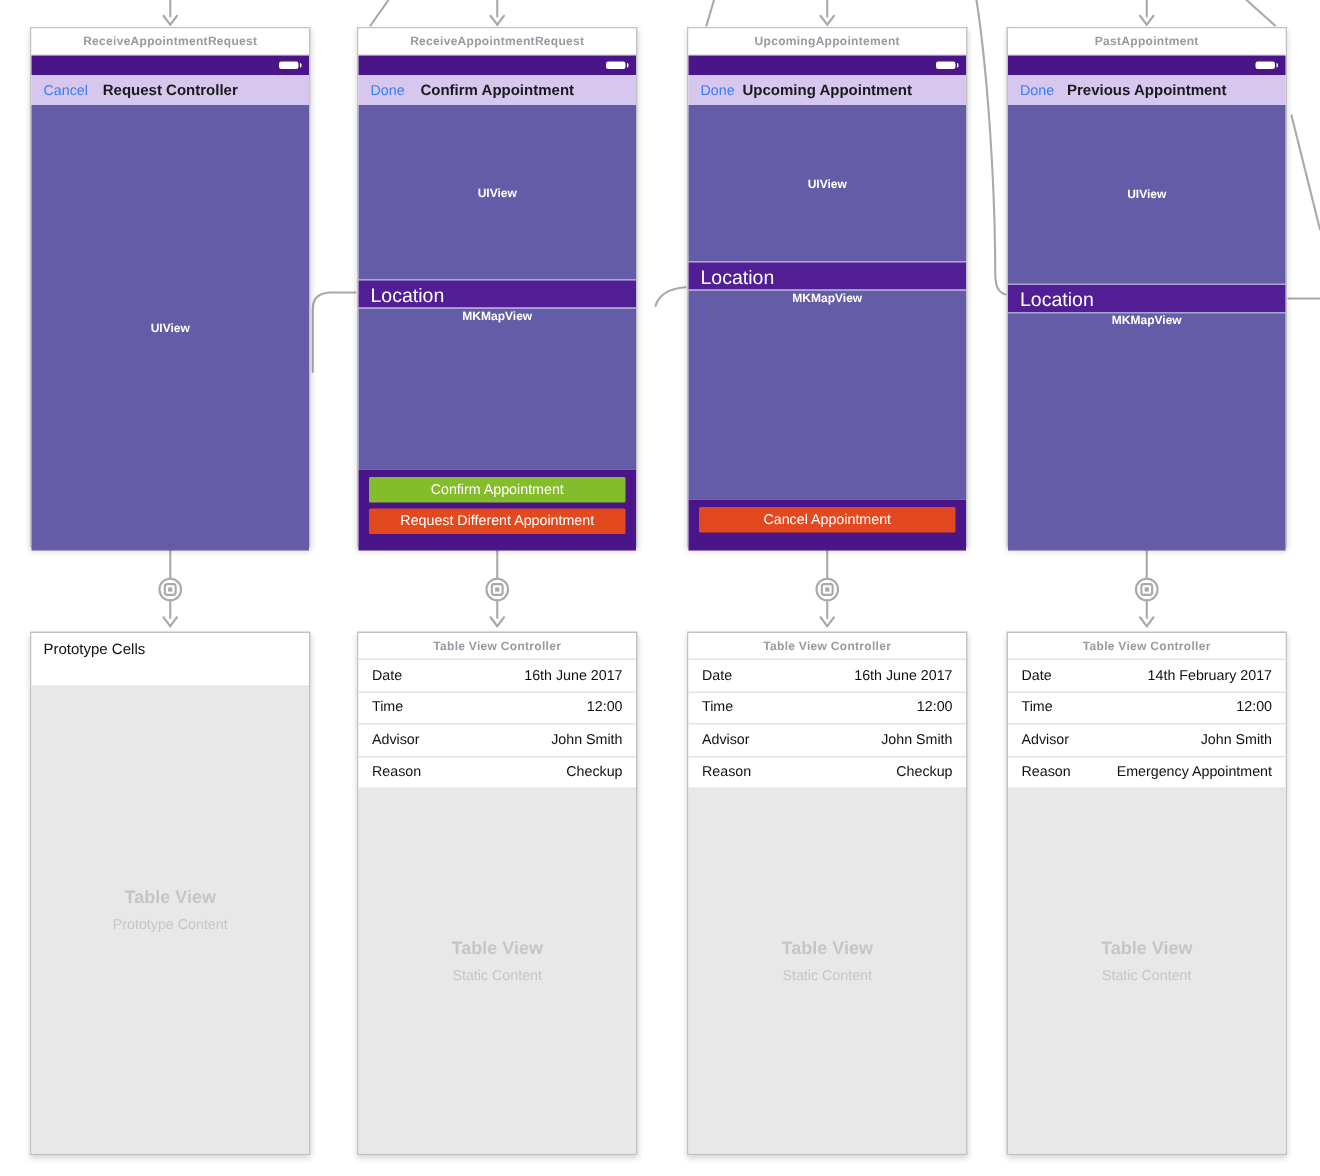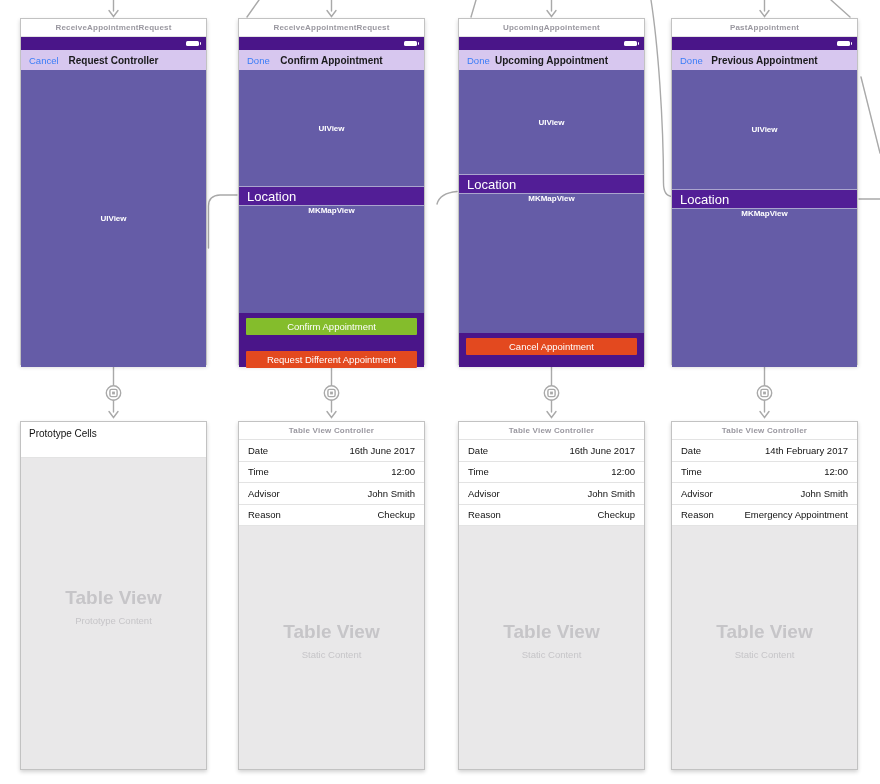--- a/index.html
+++ b/index.html
@@ -22,30 +22,30 @@
       border-bottom:1px solid rgba(255,255,255,.45);box-sizing:border-box;}
   .view-label{font-size:8px;font-weight:bold;color:#fff;}
   .location-bar{background:var(--location_bar_purple);color:#fff;font-size:13px;
       display:flex;align-items:center;padding-left:8px;flex:none;box-sizing:border-box;}
   .mapview{background:var(--view_purple);display:flex;align-items:flex-start;justify-content:center;flex:none;
       border-top:1px solid rgba(255,255,255,.45);box-sizing:border-box;}
   .footer{background:var(--footer_purple);flex:none;box-sizing:border-box;padding:0 7px;}
   .pill{height:17px;border-radius:1px;display:flex;align-items:center;justify-content:center;
       color:#fff;font-size:9.5px;}
   .pill.green{background:var(--confirm_green);margin-top:5px;}
-  .pill.red{background:var(--alert_red);margin-top:16px;}
+  .pill.red{background:var(--alert_red);margin-top:4px;}
   .proto-section{height:36px;background:#fff;border-bottom:1px solid #E3E3E3;box-sizing:border-box;
       padding:6px 0 0 8px;font-size:10px;color:#111;flex:none;}
   .rows{flex:none;background:#fff;}
   .trow{height:21.5px;box-sizing:border-box;border-bottom:1px solid #E3E3E3;
       display:flex;align-items:center;justify-content:space-between;padding:0 9px;font-size:9.5px;color:#111;}
   .gray-area{flex:1;background:var(--table_gray);display:flex;flex-direction:column;
       align-items:center;justify-content:center;transform:translateY(0);}
   .gray-inner{transform:translateY(-7px);text-align:center;}
-  .ph-title{font-size:19px;font-weight:bold;color:var(--placeholder_gray);}
+  .ph-title{font-size:12px;font-weight:bold;color:var(--placeholder_gray);}
   .ph-sub{font-size:9.5px;color:var(--placeholder_gray);margin-top:6px;text-align:center;}
 </style>
 </head>
 <body>
 
 <div class="canvas">
 
   <svg class="lines" width="880" height="784" viewBox="0 0 880 784">
     <g stroke="#A9A9A9" stroke-width="1.4" fill="none" stroke-linecap="round">
 

